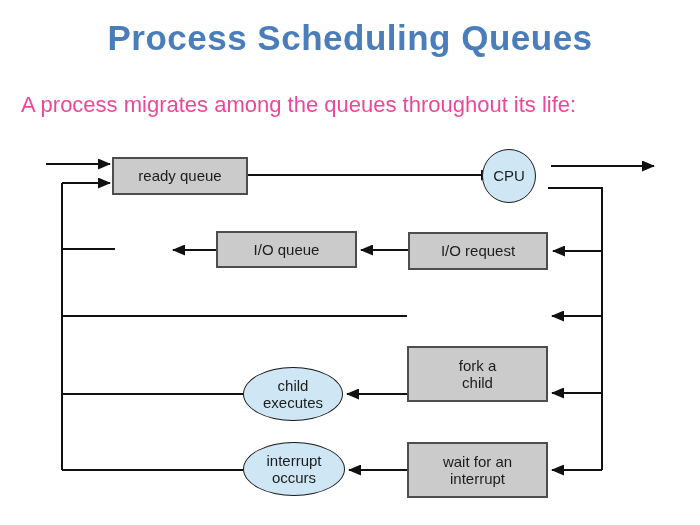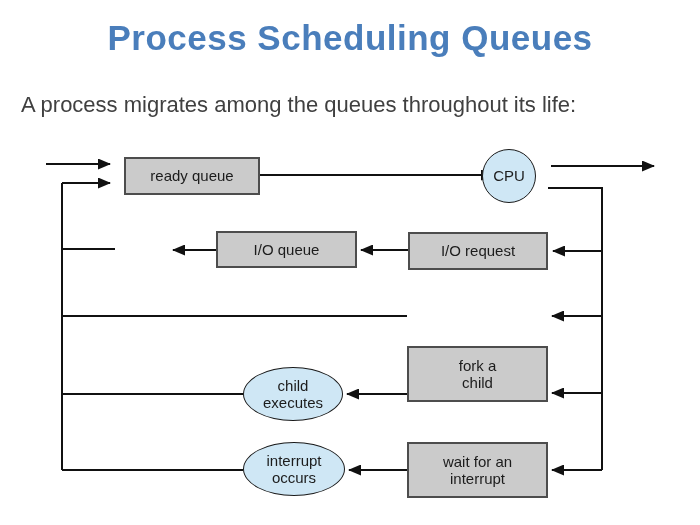--- a/index.html
+++ b/index.html
@@ -12,21 +12,21 @@
   }
   .title{
     position:absolute;left:0;top:18px;width:700px;
     text-align:center;
     font-size:35px;font-weight:bold;
     color:#4a7ebb;
     letter-spacing:0.5px;
   }
   .subtitle{
     position:absolute;left:21px;top:92px;width:660px;
-    font-size:22px;color:#404040;
+    font-size:22px;color:#ec4899;
   }
   svg.wires{position:absolute;left:0;top:0;width:700px;height:525px;}
   .node{
     position:absolute;
     display:flex;align-items:center;justify-content:center;
     text-align:center;
     font-size:15px;line-height:1.15;color:#1c1c1c;
     white-space:pre-line;
     box-sizing:border-box;
   }
@@ -69,21 +69,21 @@
       <path d="M407,316 H62"></path>
       <path d="M602,393 H552" marker-end="url(#arr)"></path>
       <path d="M407,394 H347" marker-end="url(#arr)"></path>
       <path d="M243,394 H62"></path>
       <path d="M602,470 H552" marker-end="url(#arr)"></path>
       <path d="M407,470 H349" marker-end="url(#arr)"></path>
       <path d="M243,470 H62"></path>
     </g>
   </svg>
 
-  <div class="node box" style="left:112px;top:157px;width:136px;height:38px;margin-left:12px;">ready queue</div>
+  <div class="node box" style="left:112px;top:157px;width:136px;height:38px;">ready queue</div>
 
   <div class="node ellipse" style="left:482px;top:149px;width:54px;height:54px;font-size:15px;">CPU</div>
 
 
   <div class="node box" style="left:216px;top:231px;width:141px;height:37px;">I/O queue</div>
 
   <div class="node box" style="left:408px;top:232px;width:140px;height:38px;">I/O request</div>
 
 
   <div class="node ellipse" style="left:243px;top:367px;width:100px;height:54px;">child

